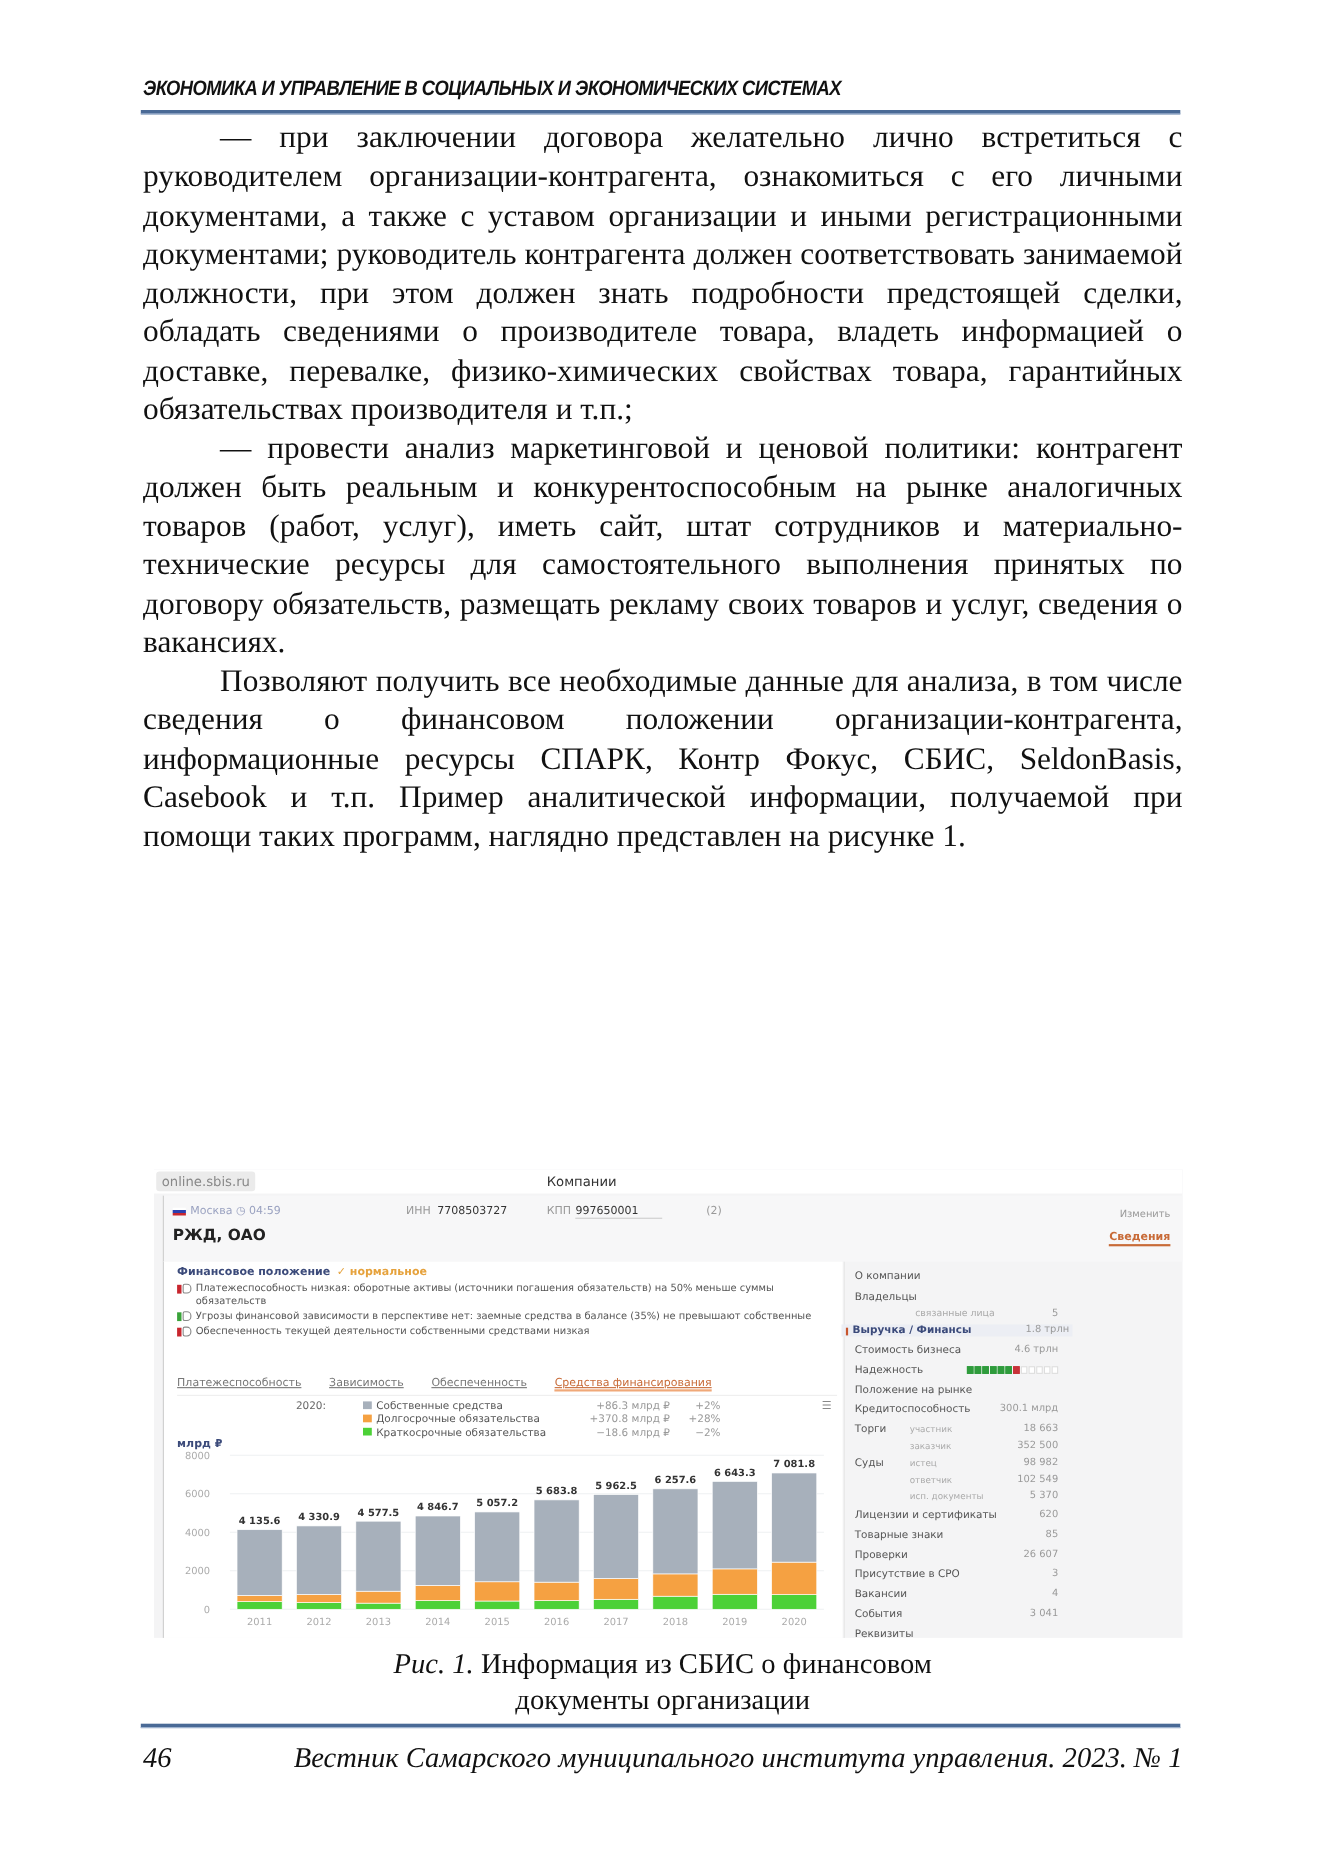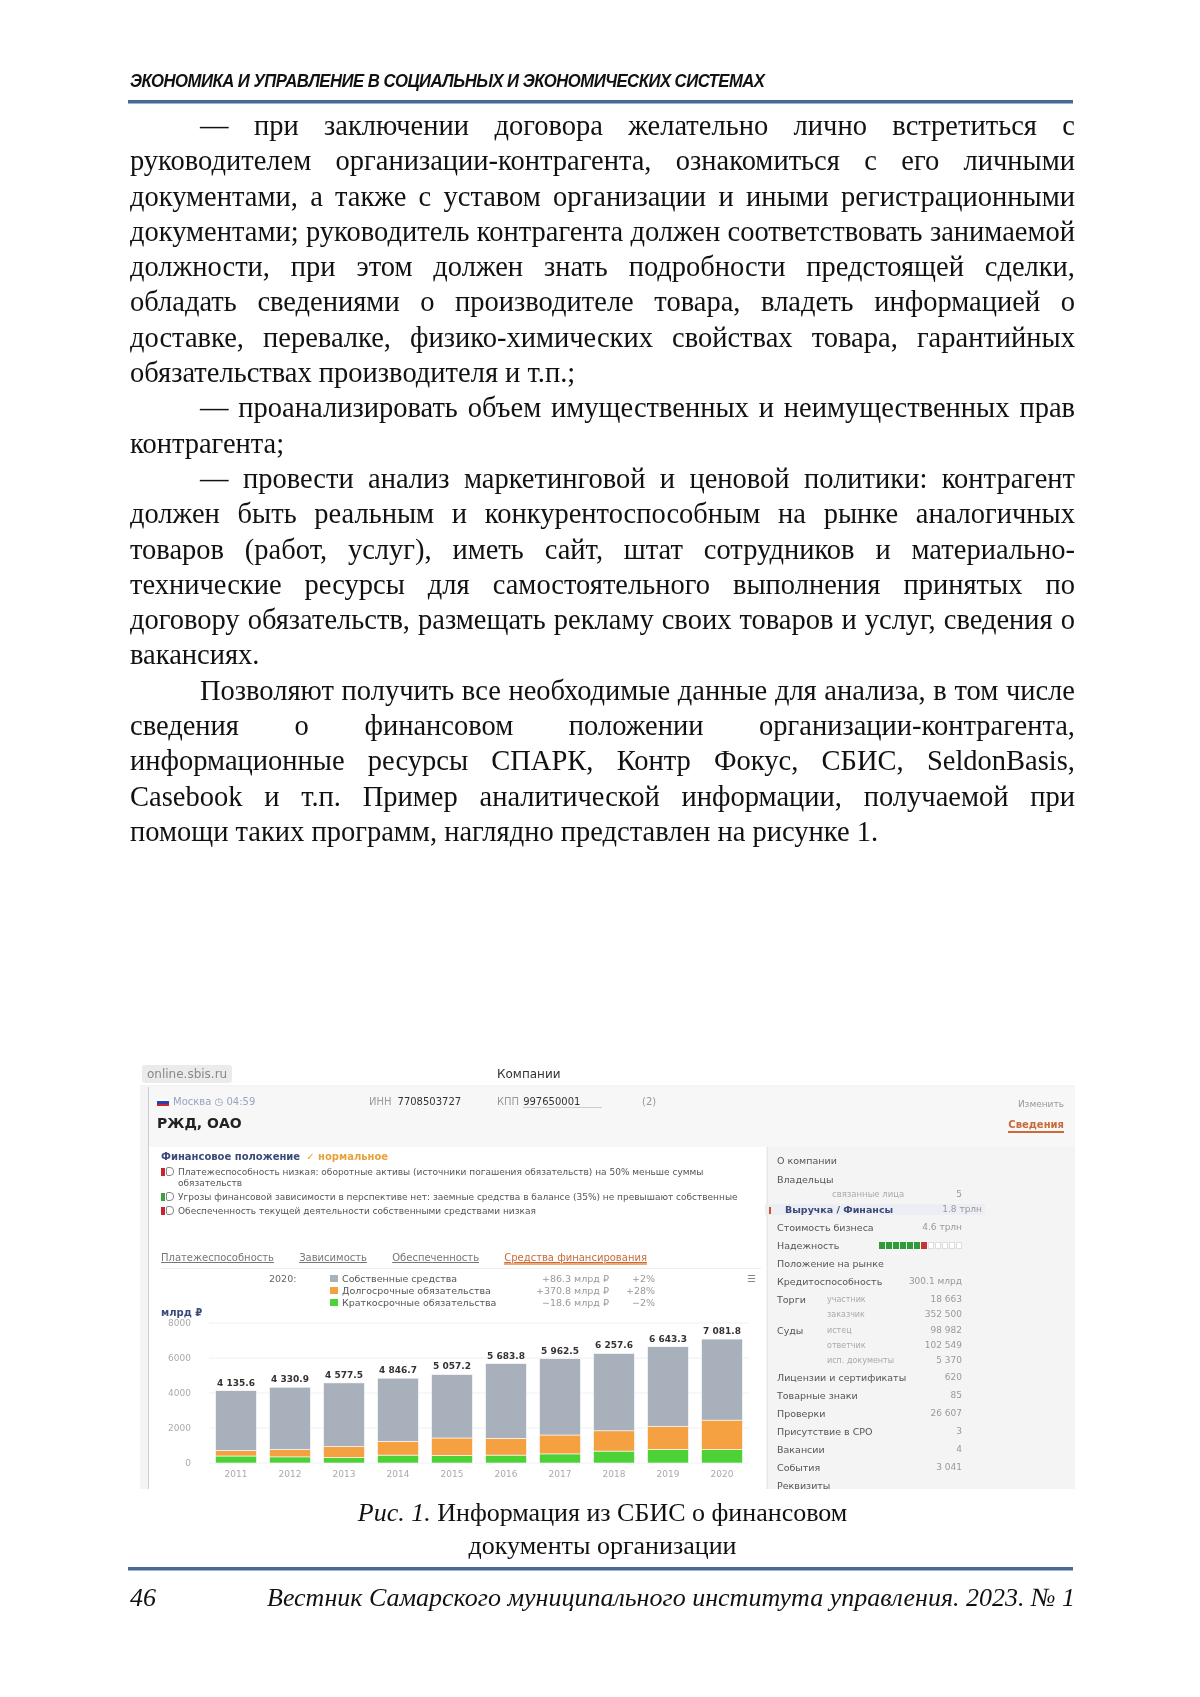--- a/index.html
+++ b/index.html
@@ -40,21 +40,21 @@
   .leg-row { position:absolute; left:158px; color:#555;padding-left:23px; }
   .leg-row .sw { display:inline-block; width:8px; height:7px; margin-right:4px; }
   .leg-val { position:absolute; left:372px; color:#999; width:88px; text-align:right; }
   .leg-pct { position:absolute; left:470px; color:#999; width:36px; text-align:right; }
   .legend-menu { position:absolute; left:598px; top:126px; font-size:10px; color:#888; }
   .y-unit { position:absolute; left:12px; top:160px; font-size:10px; font-weight:bold; color:#3b4a7a; }
   #chart { position:absolute; left:0; top:168px; }
   .fig-side { position:absolute; left:625px; top:84px; width:310px; height:342px; font-size:9.5px; color:#555; }
   .side-row { position:absolute; left:12px; width:185px; }
   .side-row .v { position:absolute; right:0; top:0; color:#999; font-size:9px; }
-  .side-row.active { background:#eceef4; left:0; width:200px; padding-left:20px; font-weight:bold; color:#3b4a7a; }
+  .side-row.active { background:#eceef4; left:0; width:200px; padding-left:10px; font-weight:bold; color:#3b4a7a; }
   .side-row.active::before { content:""; position:absolute; left:4px; top:3px; width:2px; height:7px; background:#c8562e; }
   .side-row.active .v { right:3px; font-weight:normal; }
   .side-sub { position:absolute; color:#aaa; font-size:8px; }
   .side-subv { position:absolute; color:#999; font-size:9px; text-align:right; width:60px; }
   .rel-bar { position:absolute; right:0; top:2px; display:flex; gap:1px; }
   .rel-bar span { width:4px; height:5px; border:1px solid #ddd; background:#fff; }
   .rel-bar span.g { background:#2f9c3c; border-color:#2f9c3c; }
   .rel-bar span.r { background:#c8323a; border-color:#c8323a; }
   .side-border { position:absolute; left:2px; top:0; width:1px; height:342px; background:#e6e6e6; }
   .caption { position:absolute; left:130px; top:1496px; width:945px; text-align:center; font-family:"Liberation Serif", serif; font-size:26px; line-height:33px; }
@@ -64,21 +64,20 @@
   .footer .journal { position:absolute; right:0; top:0; }
 </style>
 </head>
 <body>
 
 <div class="running-head">ЭКОНОМИКА И УПРАВЛЕНИЕ В СОЦИАЛЬНЫХ И ЭКОНОМИЧЕСКИХ СИСТЕМАХ</div>
 <div class="rule" style="top:100px"></div>
 
 <div class="body-text">
   <p>— при заключении договора желательно лично встретиться с руководителем организации-контрагента, ознакомиться с его личными документами, а также с уставом организации и иными регистрационными документами; руководитель контрагента должен соответствовать занимаемой должности, при этом должен знать подробности предстоящей сделки, обладать сведениями о производителе товара, владеть информацией о доставке, перевалке, физико-химических свойствах товара, гарантийных обязательствах производителя и т.п.;</p>
-  <p>— проанализировать объем имущественных и неимущественных прав контрагента;</p>
   <p>— провести анализ маркетинговой и ценовой политики: контрагент должен быть реальным и конкурентоспособным на рынке аналогичных товаров (работ, услуг), иметь сайт, штат сотрудников и материально-технические ресурсы для самостоятельного выполнения принятых по договору обязательств, размещать рекламу своих товаров и услуг, сведения о вакансиях.</p>
   <p>Позволяют получить все необходимые данные для анализа, в том числе сведения о финансовом положении организации-контрагента, информационные ресурсы СПАРК, Контр Фокус, СБИС, SeldonBasis, Casebook и т.п. Пример аналитической информации, получаемой при помощи таких программ, наглядно представлен на рисунке 1.</p>
 </div>
 
 <div class="figure">
   <div class="fig-topbar">
     <span class="fig-url">online.sbis.ru</span>
     <span class="fig-title">Компании</span>
   </div>
   <div class="fig-header">

